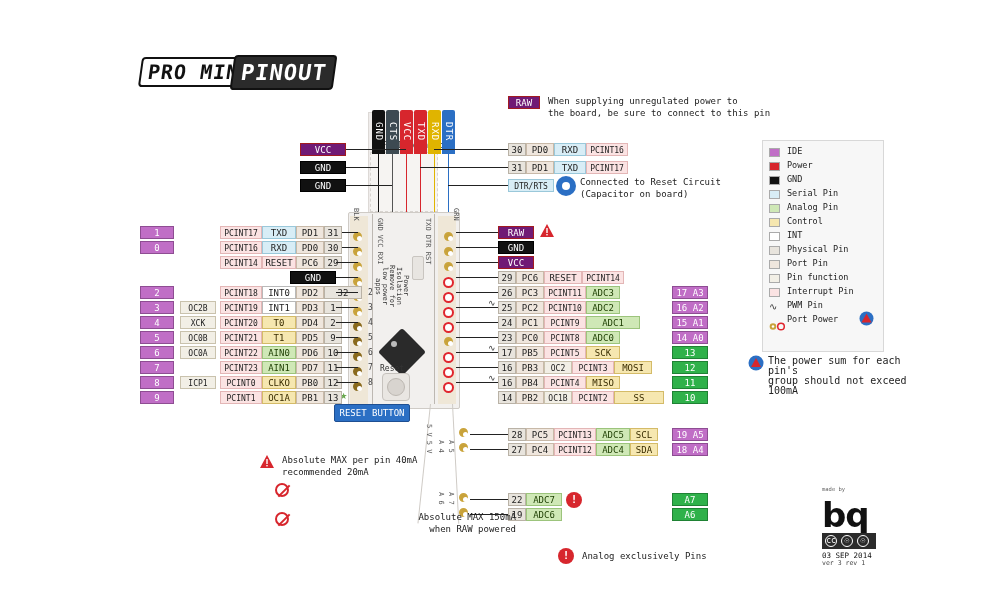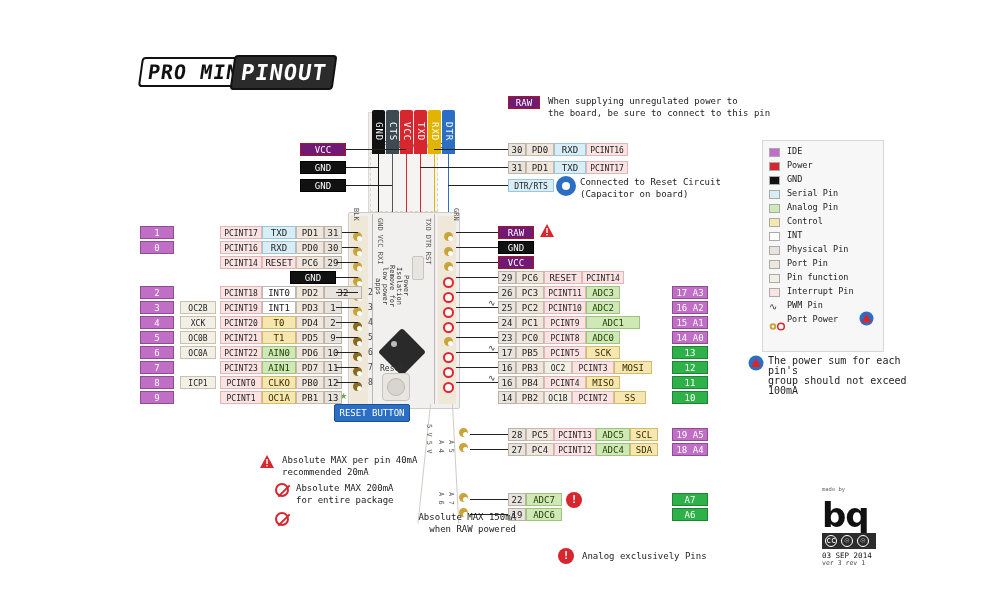--- a/index.html
+++ b/index.html
@@ -424,21 +424,21 @@
   <div class="lbl ph abs" style="left:498px;top:376px;width:18px;">16</div>
   <div class="lbl pp abs" style="left:516px;top:376px;width:28px;">PB4</div>
   <div class="lbl ip abs narrow" style="left:544px;top:376px;width:42px;">PCINT4</div>
   <div class="lbl ctl abs" style="left:586px;top:376px;width:34px;">MISO</div>
   <div class="lbl idegreen abs" style="left:672px;top:376px;width:36px;">11</div>
 
   <div class="lbl ph abs" style="left:498px;top:391px;width:18px;">14</div>
   <div class="lbl pp abs" style="left:516px;top:391px;width:28px;">PB2</div>
   <div class="lbl pf abs narrow" style="left:544px;top:391px;width:28px;">OC1B</div>
   <div class="lbl ip abs narrow" style="left:572px;top:391px;width:42px;">PCINT2</div>
-  <div class="lbl ctl abs" style="left:614px;top:391px;width:32px;">SS</div>
+  <div class="lbl ctl abs" style="left:614px;top:391px;width:50px;">SS</div>
   <div class="lbl idegreen abs" style="left:672px;top:391px;width:36px;">10</div>
 
   <div class="pwmwave abs" style="left:488px;top:298px;">∿</div>
   <div class="pwmwave abs" style="left:488px;top:343px;">∿</div>
   <div class="pwmwave abs" style="left:488px;top:373px;">∿</div>
 
   <div class="wire abs" style="left:470px;top:434px;width:38px;"></div>
   <div class="lbl ph abs" style="left:508px;top:428px;width:18px;">28</div>
   <div class="lbl pp abs" style="left:526px;top:428px;width:28px;">PC5</div>
   <div class="lbl ip abs narrow" style="left:554px;top:428px;width:42px;">PCINT13</div>
@@ -472,22 +472,20 @@
     <svg width="14" height="13" viewBox="0 0 14 13">
         <polygon points="7,0 14,13 0,13" fill="#d7262d"></polygon>
         <rect x="6.3" y="4" width="1.4" height="5" fill="#fff"></rect>
         <rect x="6.3" y="10" width="1.4" height="1.4" fill="#fff"></rect>
       </svg>
   </div>
   <div class="note abs" style="left:282px;top:454px;width:220px;white-space:pre-line;">Absolute MAX per pin 40mA
 recommended 20mA</div>
 
   <div class="nosym abs" style="left:275px;top:483px;"></div>
-  <div class="note abs" style="left:296px;top:482px;width:220px;white-space:pre-line;">Absolute MAX 200mA
-for entire package</div>
 
   <div class="nosym abs" style="left:275px;top:512px;"></div>
   <div class="note abs" style="left:296px;top:511px;width:220px;white-space:pre-line;text-align:right;">Absolute MAX 150mA
 when RAW powered</div>
 
   <div id="legend" class="abs">
     <div class="leg-row" style="margin-top:4px;">
       <span class="leg-sw" style="background:#c06ec6;"></span>
       <span class="leg-tx">IDE</span>
     </div>

